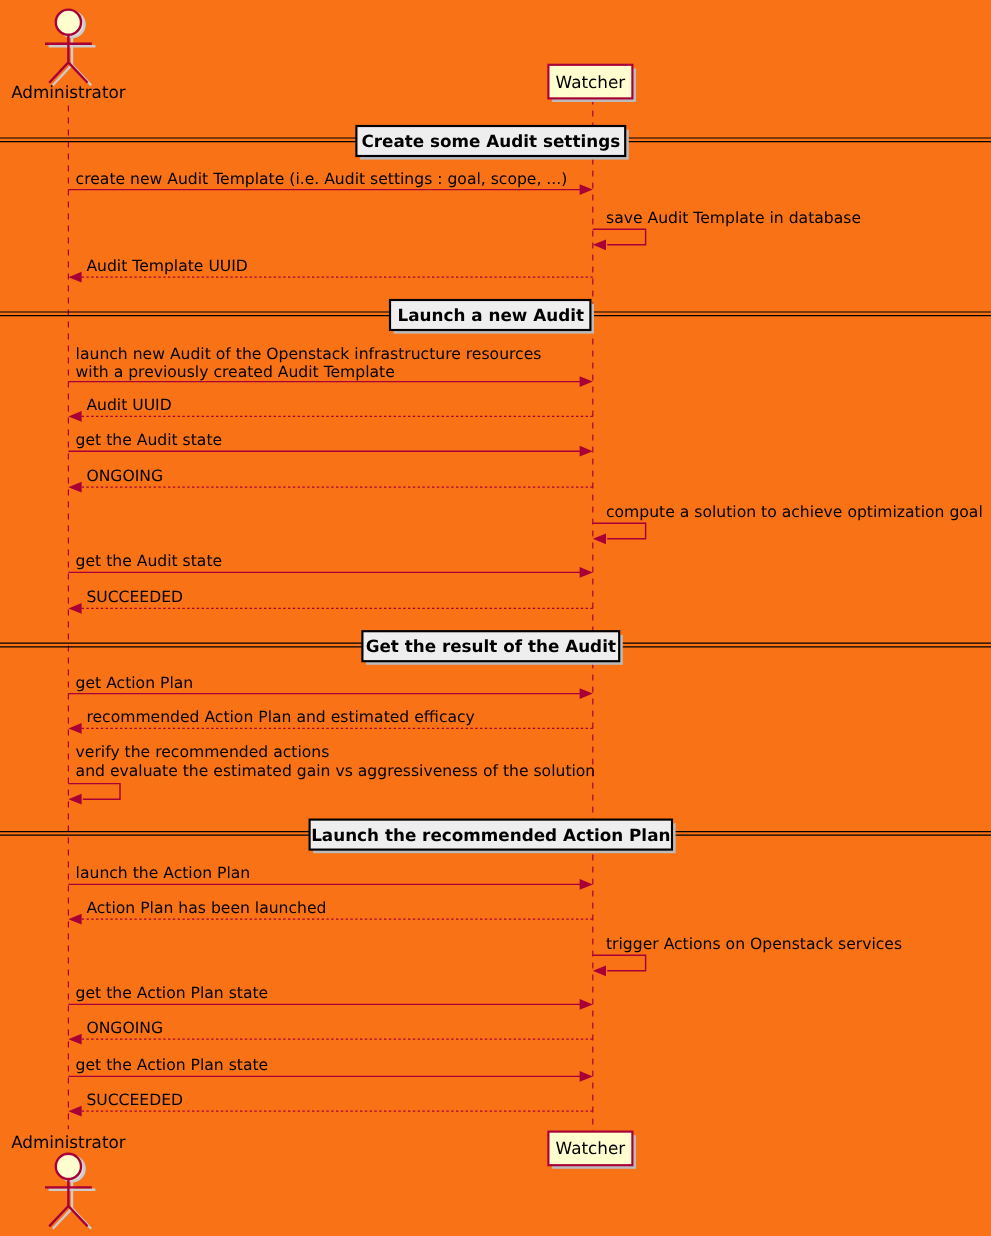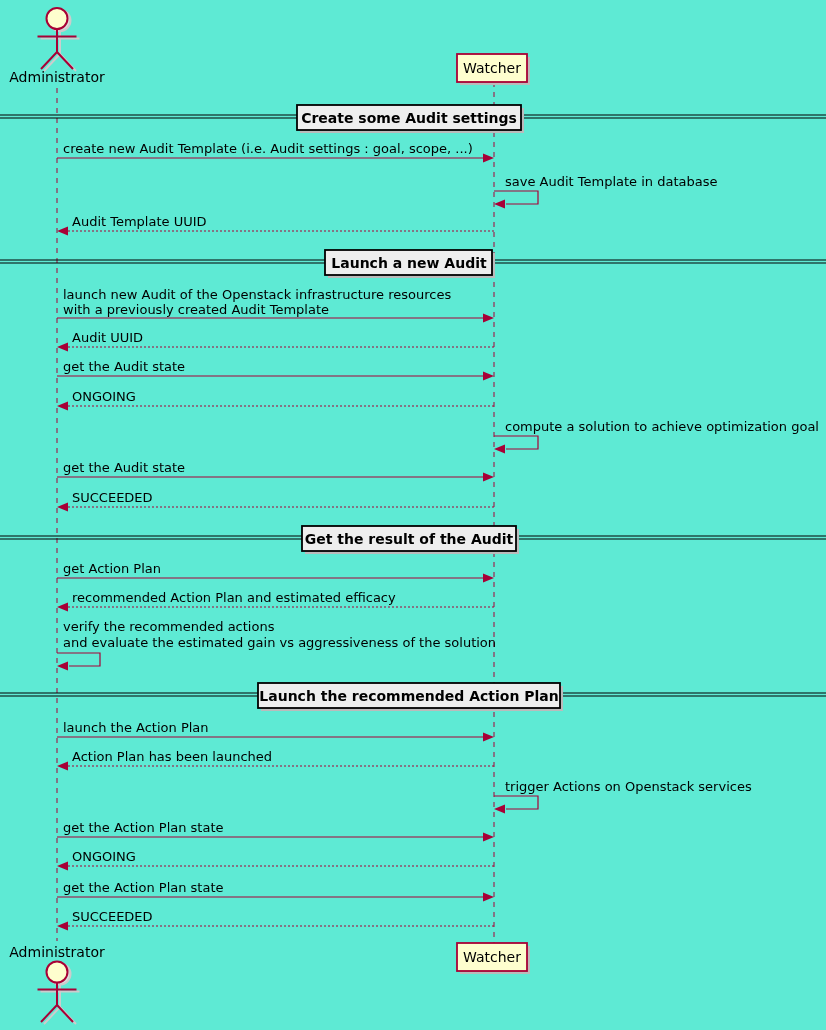--- a/index.html
+++ b/index.html
@@ -1,16 +1,16 @@
 <!DOCTYPE html>
 <html><head>
 <meta charset="utf-8">
 <style>
   html,body{margin:0;padding:0;background:#FFFFFF;}
-  .stage{position:relative;width:826px;height:1030px;background:#5eead4;overflow:hidden;}
+  .stage{position:relative;width:826px;height:1030px;background:#f97316;overflow:hidden;}
   svg text{font-family:"DejaVu Sans","Liberation Sans",sans-serif;font-size:13px;fill:#000000;}
   svg .divtext{font-size:14px;font-weight:bold;}
   svg .ptext{font-size:14px;}
   svg .alabel{font-size:14px;}
   .life{stroke:#A80036;stroke-width:1;stroke-dasharray:5,5;fill:none;}
   .arrow{stroke:#A80036;stroke-width:1.2;fill:none;}
   .dotted{stroke:#A80036;stroke-width:1;stroke-dasharray:2,2;fill:none;}
   .ah{fill:#A80036;stroke:none;}
   .divline{stroke:#000000;stroke-width:1;}
   .divbox{fill:#EEEEEE;stroke:#000000;stroke-width:1.8;}

